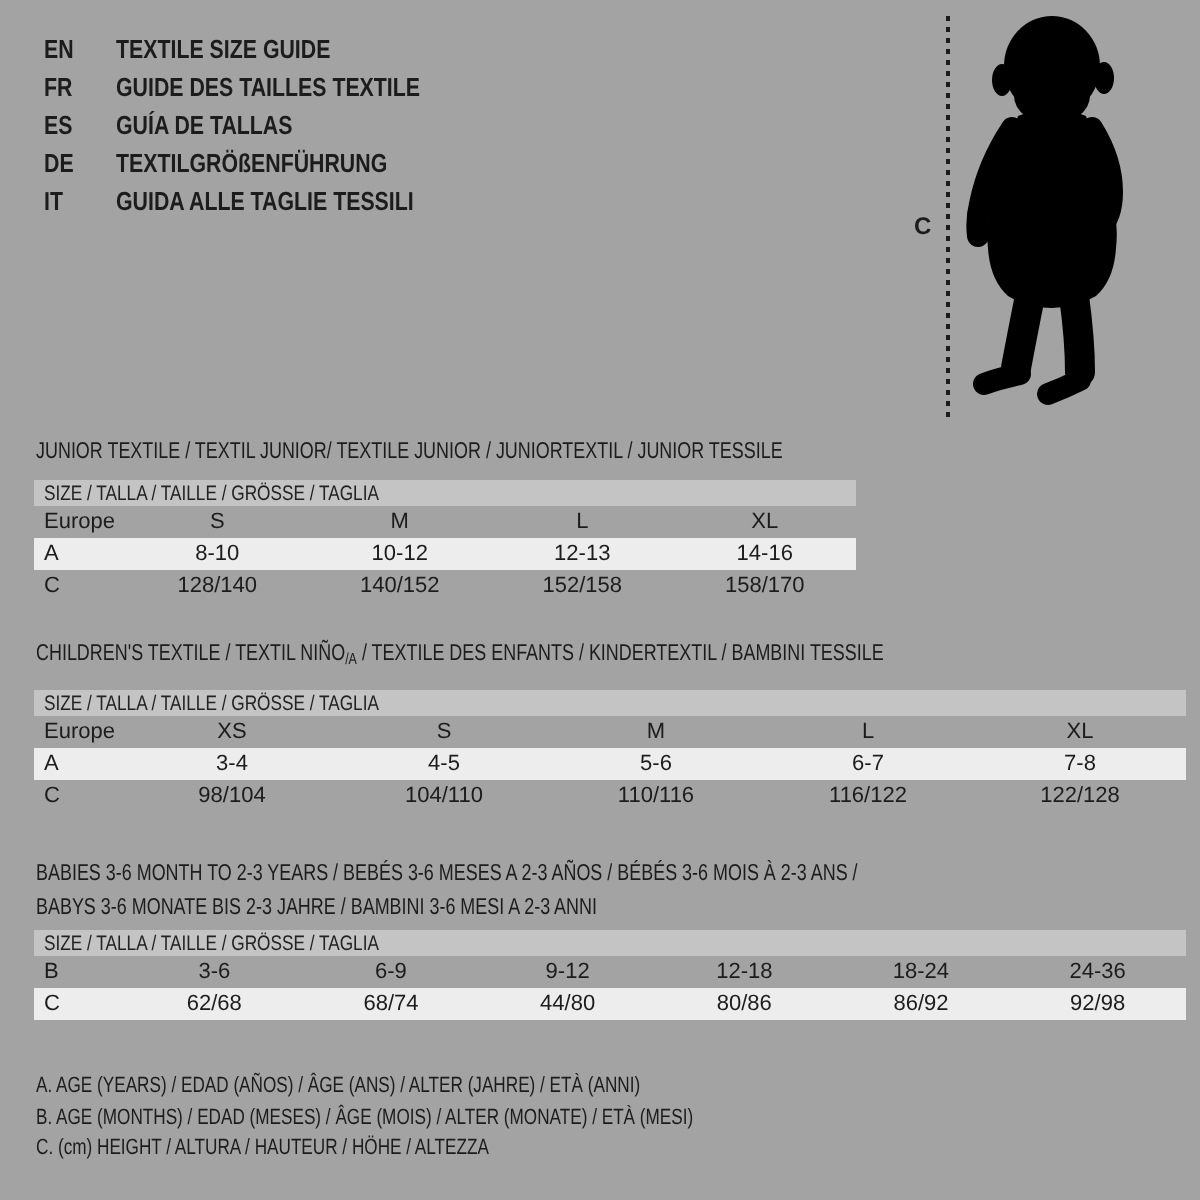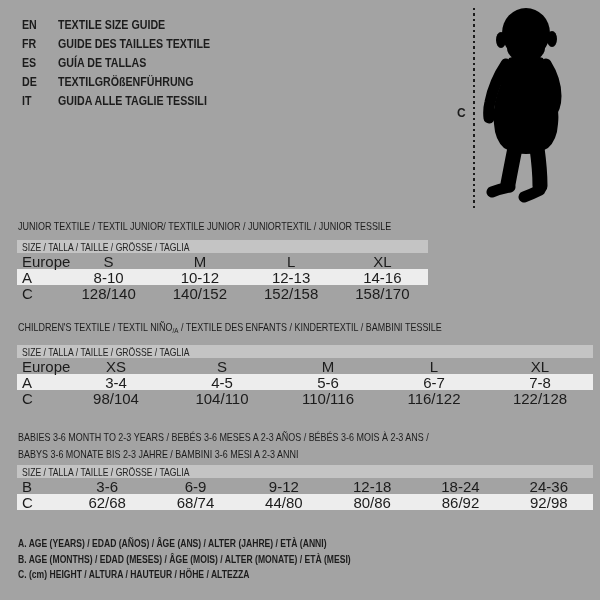--- a/index.html
+++ b/index.html
@@ -37,28 +37,28 @@
 
   
   .tbl { position:absolute; left:17px; }
   .tbl-junior   { top:240px; width:411px; }
   .tbl-children { top:345px; width:576px; }
   .tbl-babies   { top:465px; width:576px; }
   .tbl-head {
     height:13px; background:#c4c4c4; display:flex; align-items:flex-end;
     padding-left:5px; font-size:10.5px; color:#222;
   }
-  .tbl-row { display:flex; height:16px; align-items:center; font-size:15px; }
+  .tbl-row { display:flex; height:16px; align-items:center; font-size:11px; }
   .tbl-row.alt { background:#ededed; }
   .rlabel { width:46px; padding-left:5px; box-sizing:border-box; }
   .cell   { flex:1; text-align:center; }
 
   
   .footnotes { position:absolute; left:18px; top:537px; }
-  .footnote  { height:15.5px; font-weight:bold; font-size:11px; }
+  .footnote  { height:15.5px; font-weight:normal; font-size:11px; }
 </style>
 </head>
 <body>
 
 <div class="page">
 
   <div class="lang-block">
     <div class="lang-row">
       <span class="lang-code"><span class="cond">EN</span></span>
       <span class="cond">TEXTILE SIZE GUIDE</span>

